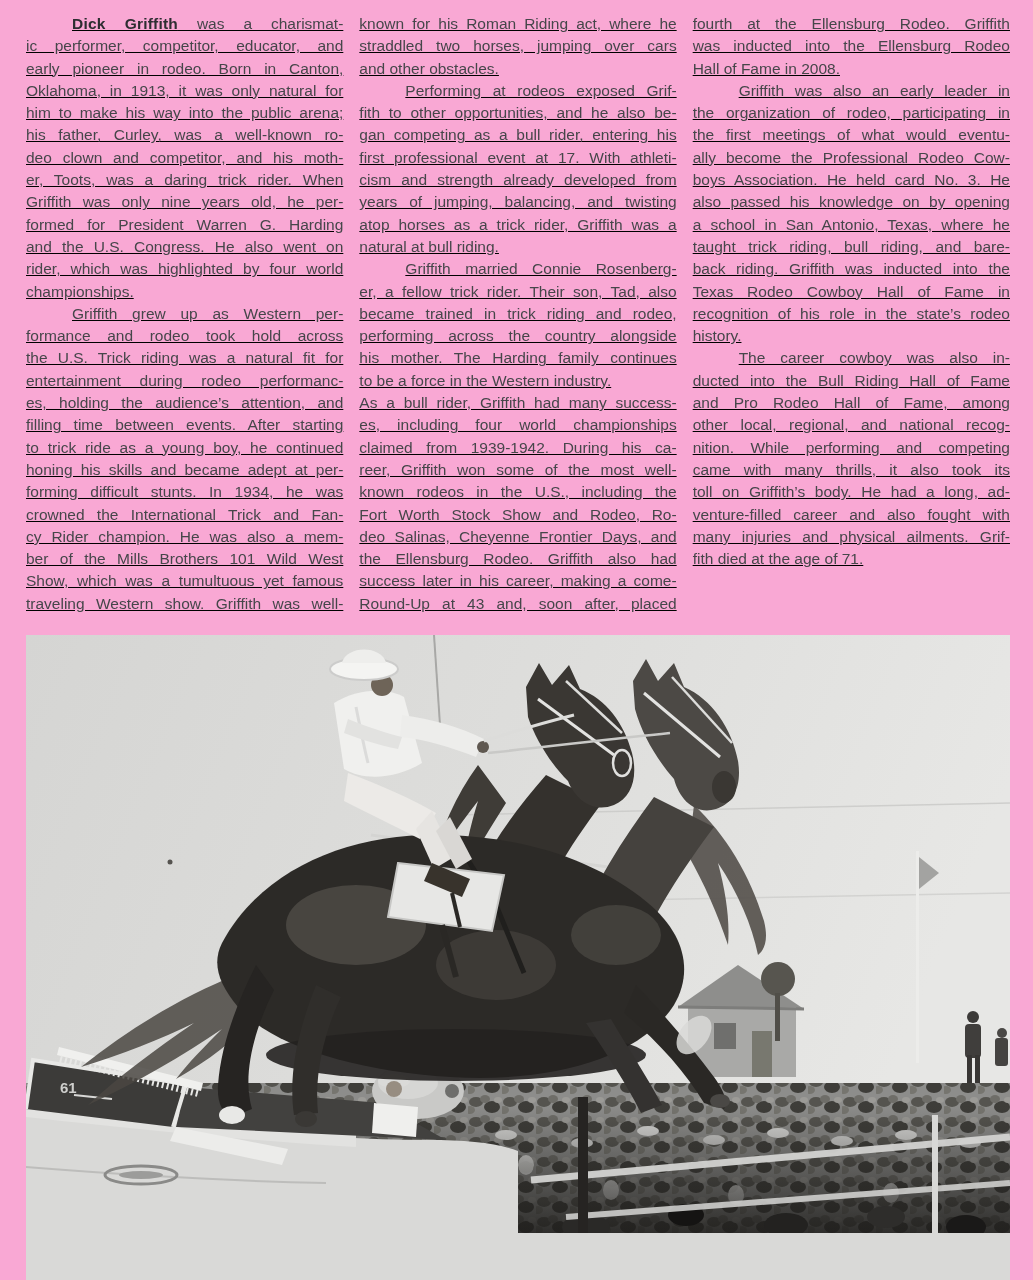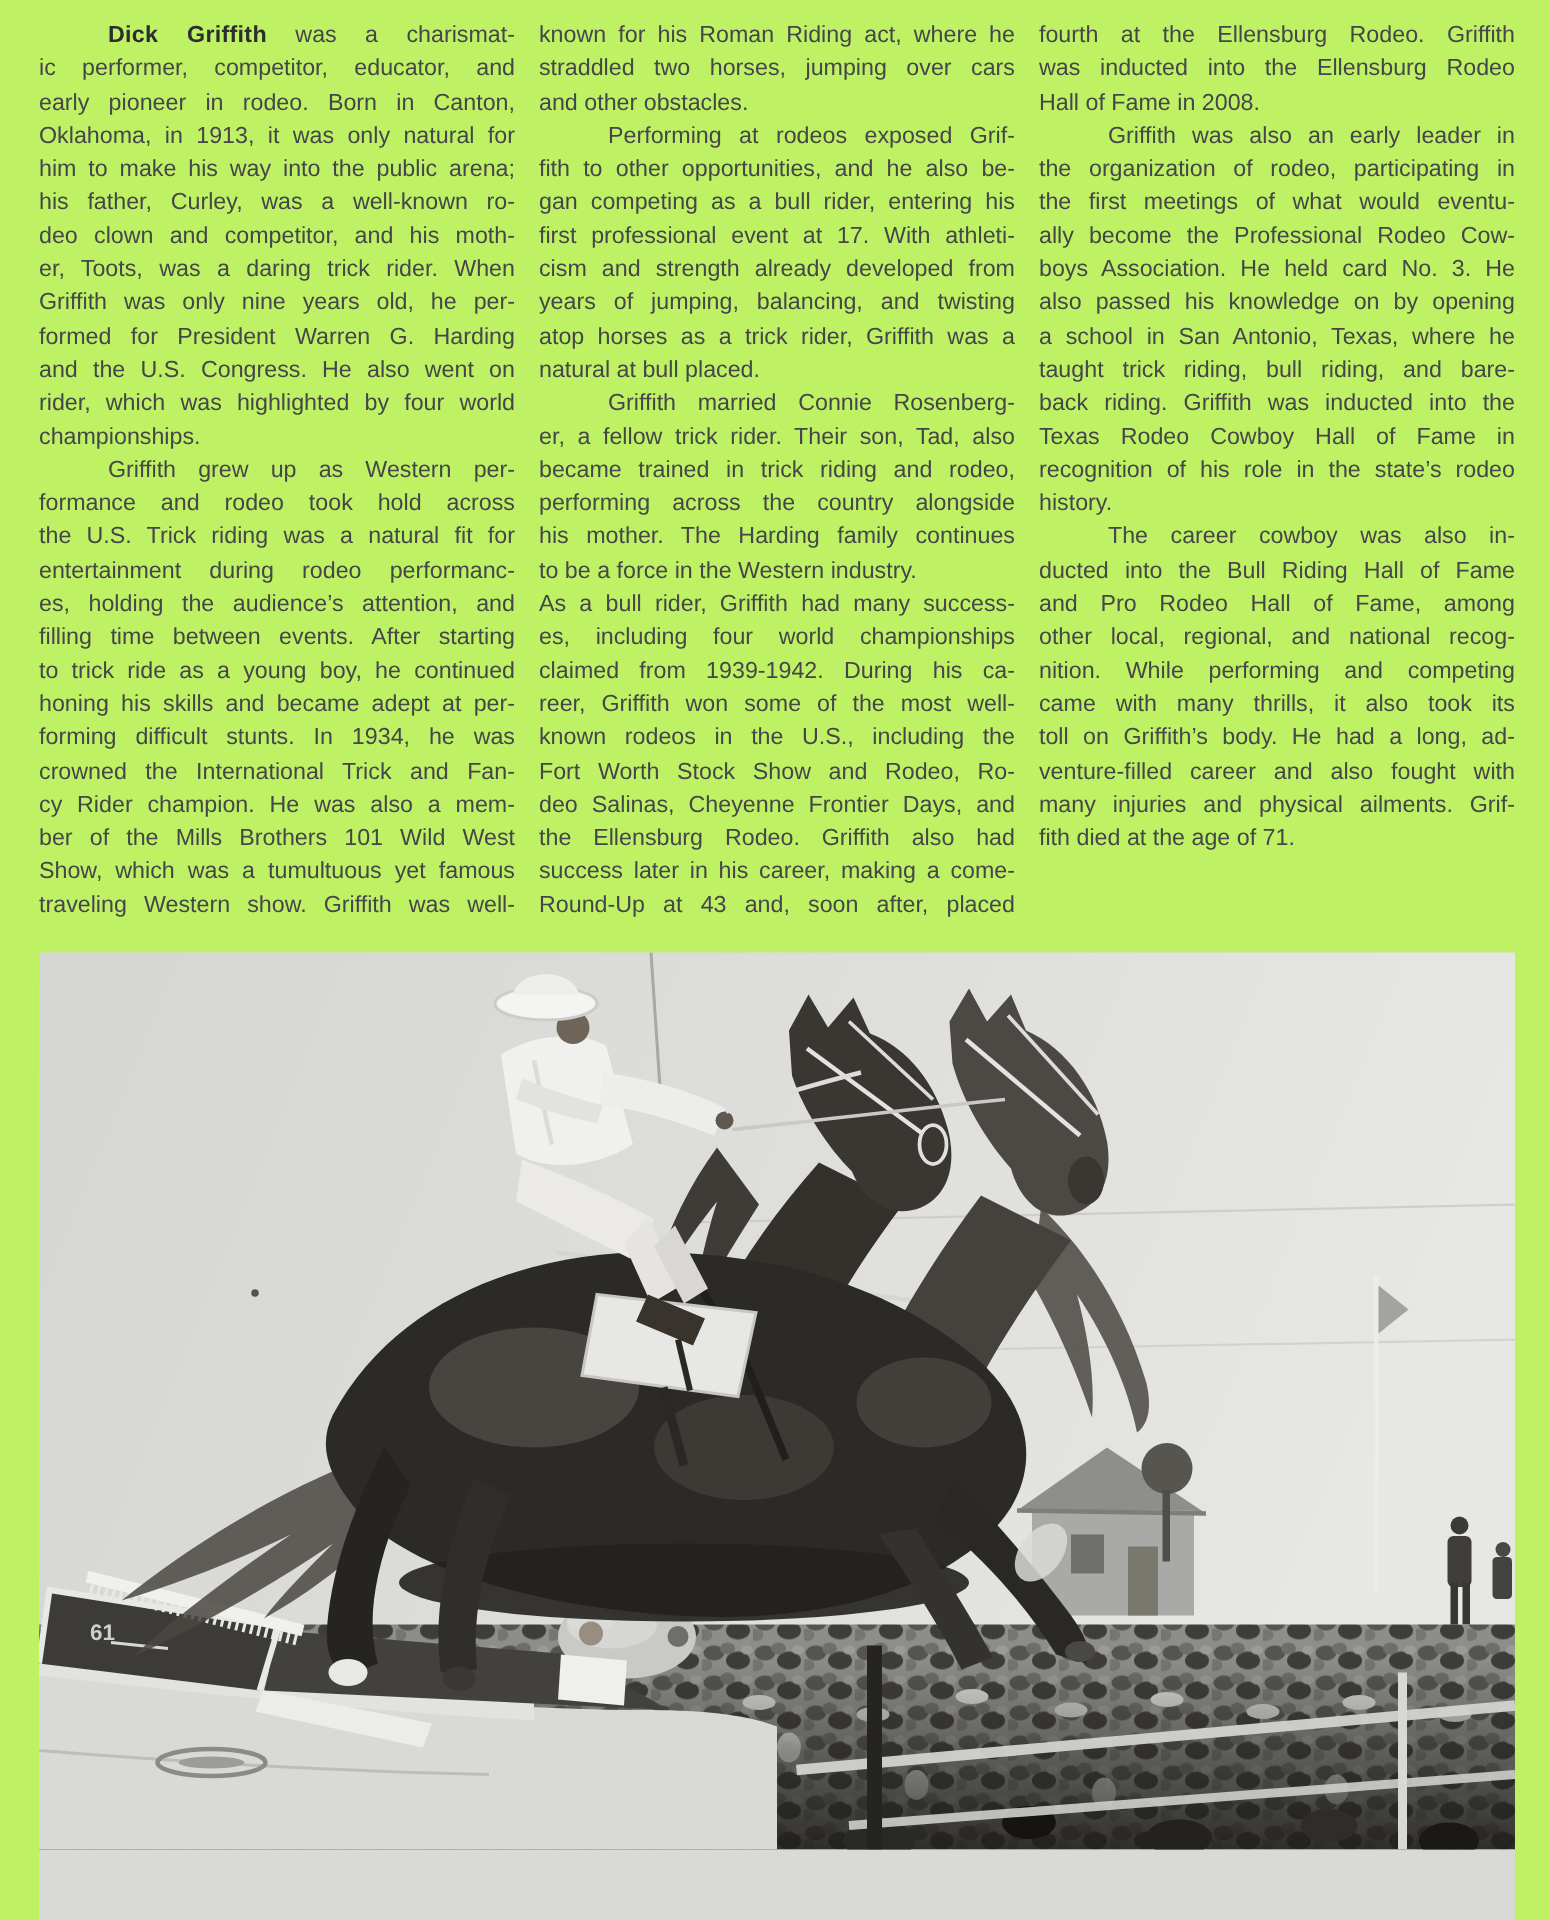--- a/index.html
+++ b/index.html
@@ -1,18 +1,18 @@
 <!DOCTYPE html>
 <html style="--body-text: #46464a; --footer-text: #2b2a28;"><head>
 <meta charset="utf-8">
 <style>
   html,body{margin:0;padding:0;background:#ffffff;}
   .page{
-    position:relative;width:1033px;height:1280px;background:#bef264;
-    font-family:"Liberation Sans",sans-serif;overflow:hidden;
+    position:relative;width:1033px;height:1280px;background:#f9a8d4;
+    font-family:"Liberation Sans",sans-serif;overflow:hidden;text-decoration:underline;
   }
   .article{display:flex;gap:16px;padding:13px 23px 0 26px;}
   .col{flex:1;min-width:0;font-size:15.5px;line-height:22.3px;color:var(--body-text,#46464a);}
   .line{text-align:justify;text-align-last:justify;min-height:22.3px;white-space:normal;}
   .line.lastline{text-align-last:left;}
   .line.indent{text-indent:46px;}
   .line b{font-weight:bold;color:#2d2d31;letter-spacing:.2px;}
   .photo-wrap{position:relative;margin:20px 23px 0 26px;width:984px;height:730px;background:#d9d9d7;}
   .photo-wrap svg{display:block;width:984px;height:598px;}
   .photo-footer{
@@ -65,21 +65,21 @@
         <div class="line">known for his Roman Riding act, where he</div>
         <div class="line">straddled two horses, jumping over cars</div>
         <div class="line lastline">and other obstacles.</div>
         <div class="line indent">Performing at rodeos exposed Grif-</div>
         <div class="line">fith to other opportunities, and he also be-</div>
         <div class="line">gan competing as a bull rider, entering his</div>
         <div class="line">first professional event at 17. With athleti-</div>
         <div class="line">cism and strength already developed from</div>
         <div class="line">years of jumping, balancing, and twisting</div>
         <div class="line">atop horses as a trick rider, Griffith was a</div>
-        <div class="line lastline">natural at bull placed.</div>
+        <div class="line lastline">natural at bull riding.</div>
         <div class="line indent">Griffith married Connie Rosenberg-</div>
         <div class="line">er, a fellow trick rider. Their son, Tad, also</div>
         <div class="line">became trained in trick riding and rodeo,</div>
         <div class="line">performing across the country alongside</div>
         <div class="line">his mother. The Harding family continues</div>
         <div class="line lastline">to be a force in the Western industry.</div>
         <div class="line">As a bull rider, Griffith had many success-</div>
         <div class="line">es, including four world championships</div>
         <div class="line">claimed from 1939-1942. During his ca-</div>
         <div class="line">reer, Griffith won some of the most well-</div>

